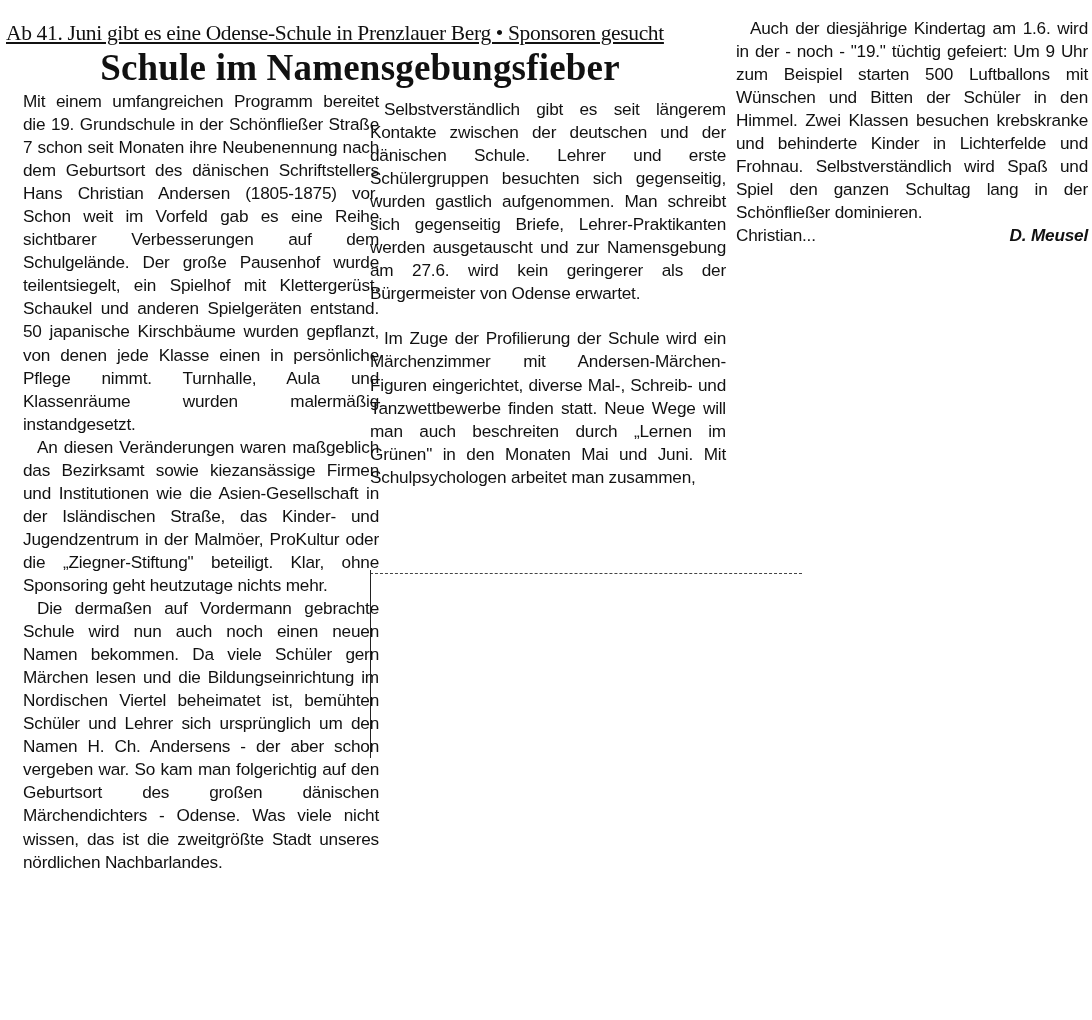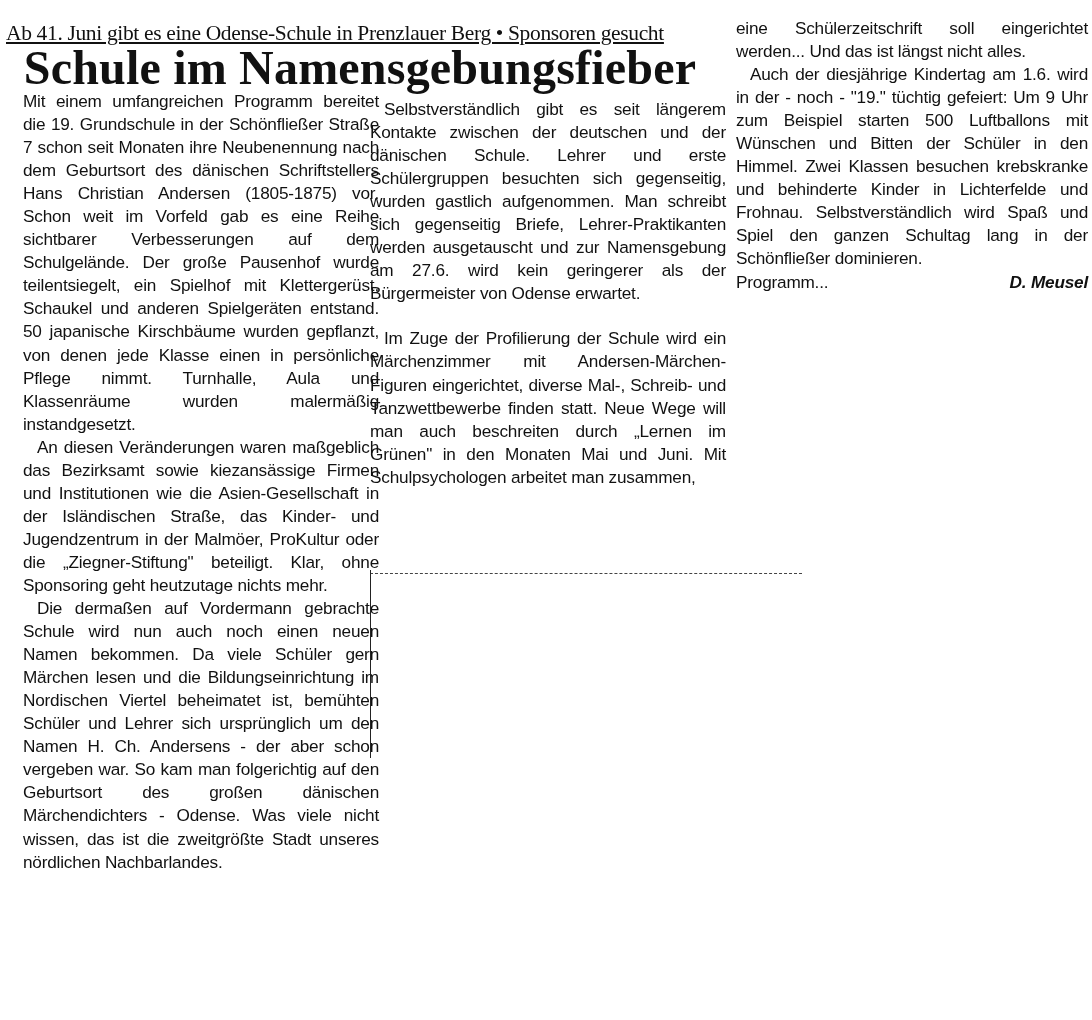--- a/index.html
+++ b/index.html
@@ -29,21 +29,21 @@
       white-space: nowrap;
     }
     .headline {
       position: absolute;
       left: 0;
       top: 46px;
       width: 720px;
       text-align: center;
       font-family: "Liberation Serif", serif;
       font-weight: bold;
-      font-size: 48px;
+      font-size: 37px;
       line-height: 44px;
       letter-spacing: 0.2px;
       white-space: nowrap;
     }
     .col {
       position: absolute;
       font-family: "Liberation Sans", sans-serif;
       font-size: 17.2px;
       line-height: 23.05px;
       text-align: justify;
@@ -105,22 +105,21 @@
   <p class="indent">Die dermaßen auf Vordermann gebrachte Schule wird nun auch noch einen neuen Namen bekommen. Da viele Schüler gern Märchen lesen und die Bildungseinrichtung im Nordischen Viertel beheimatet ist, bemühten Schüler und Lehrer sich ursprünglich um den Namen H. Ch. Andersens - der aber schon vergeben war. So kam man folgerichtig auf den Geburtsort des großen dänischen Märchendichters - Odense. Was viele nicht wissen, das ist die zweitgrößte Stadt unseres nördlichen Nachbarlandes.</p>
 </div>
 
 <div class="col col2">
   <p class="indent">Selbstverständlich gibt es seit längerem Kontakte zwischen der deutschen und der dänischen Schule. Lehrer und erste Schülergruppen besuchten sich gegenseitig, wurden gastlich aufgenommen. Man schreibt sich gegenseitig Briefe, Lehrer-Praktikanten werden ausgetauscht und zur Namensgebung am 27.6. wird kein geringerer als der Bürgermeister von Odense erwartet.</p>
   <div class="gap"></div>
   <p class="indent">Im Zuge der Profilierung der Schule wird ein Märchenzimmer mit Andersen-Märchen-Figuren eingerichtet, diverse Mal-, Schreib- und Tanzwettbewerbe finden statt. Neue Wege will man auch beschreiten durch „Lernen im Grünen" in den Monaten Mai und Juni. Mit Schulpsychologen arbeitet man zusammen,</p>
 </div>
 
 <div class="col col3">
-  <p>eine Schülerzeitschrift soll eingerichtet werden... Und das ist längst nicht alles.</p>
   <p class="indent">Auch der diesjährige Kindertag am 1.6. wird in der - noch - "19." tüchtig gefeiert: Um 9 Uhr zum Beispiel starten 500 Luftballons mit Wünschen und Bitten der Schüler  in den Himmel. Zwei Klassen besuchen krebskranke und behinderte Kinder in Lichterfelde und Frohnau. Selbstverständlich wird Spaß und Spiel den ganzen Schultag lang in der Schönfließer dominieren.</p>
   <div class="byline-row">
-    <span>Programm...</span>
+    <span>Christian...</span>
     <span class="byline">D. Meusel</span>
   </div>
 </div>
 
 <div class="rule-h"></div>
 <div class="rule-v"></div>
 
 </body></html>

